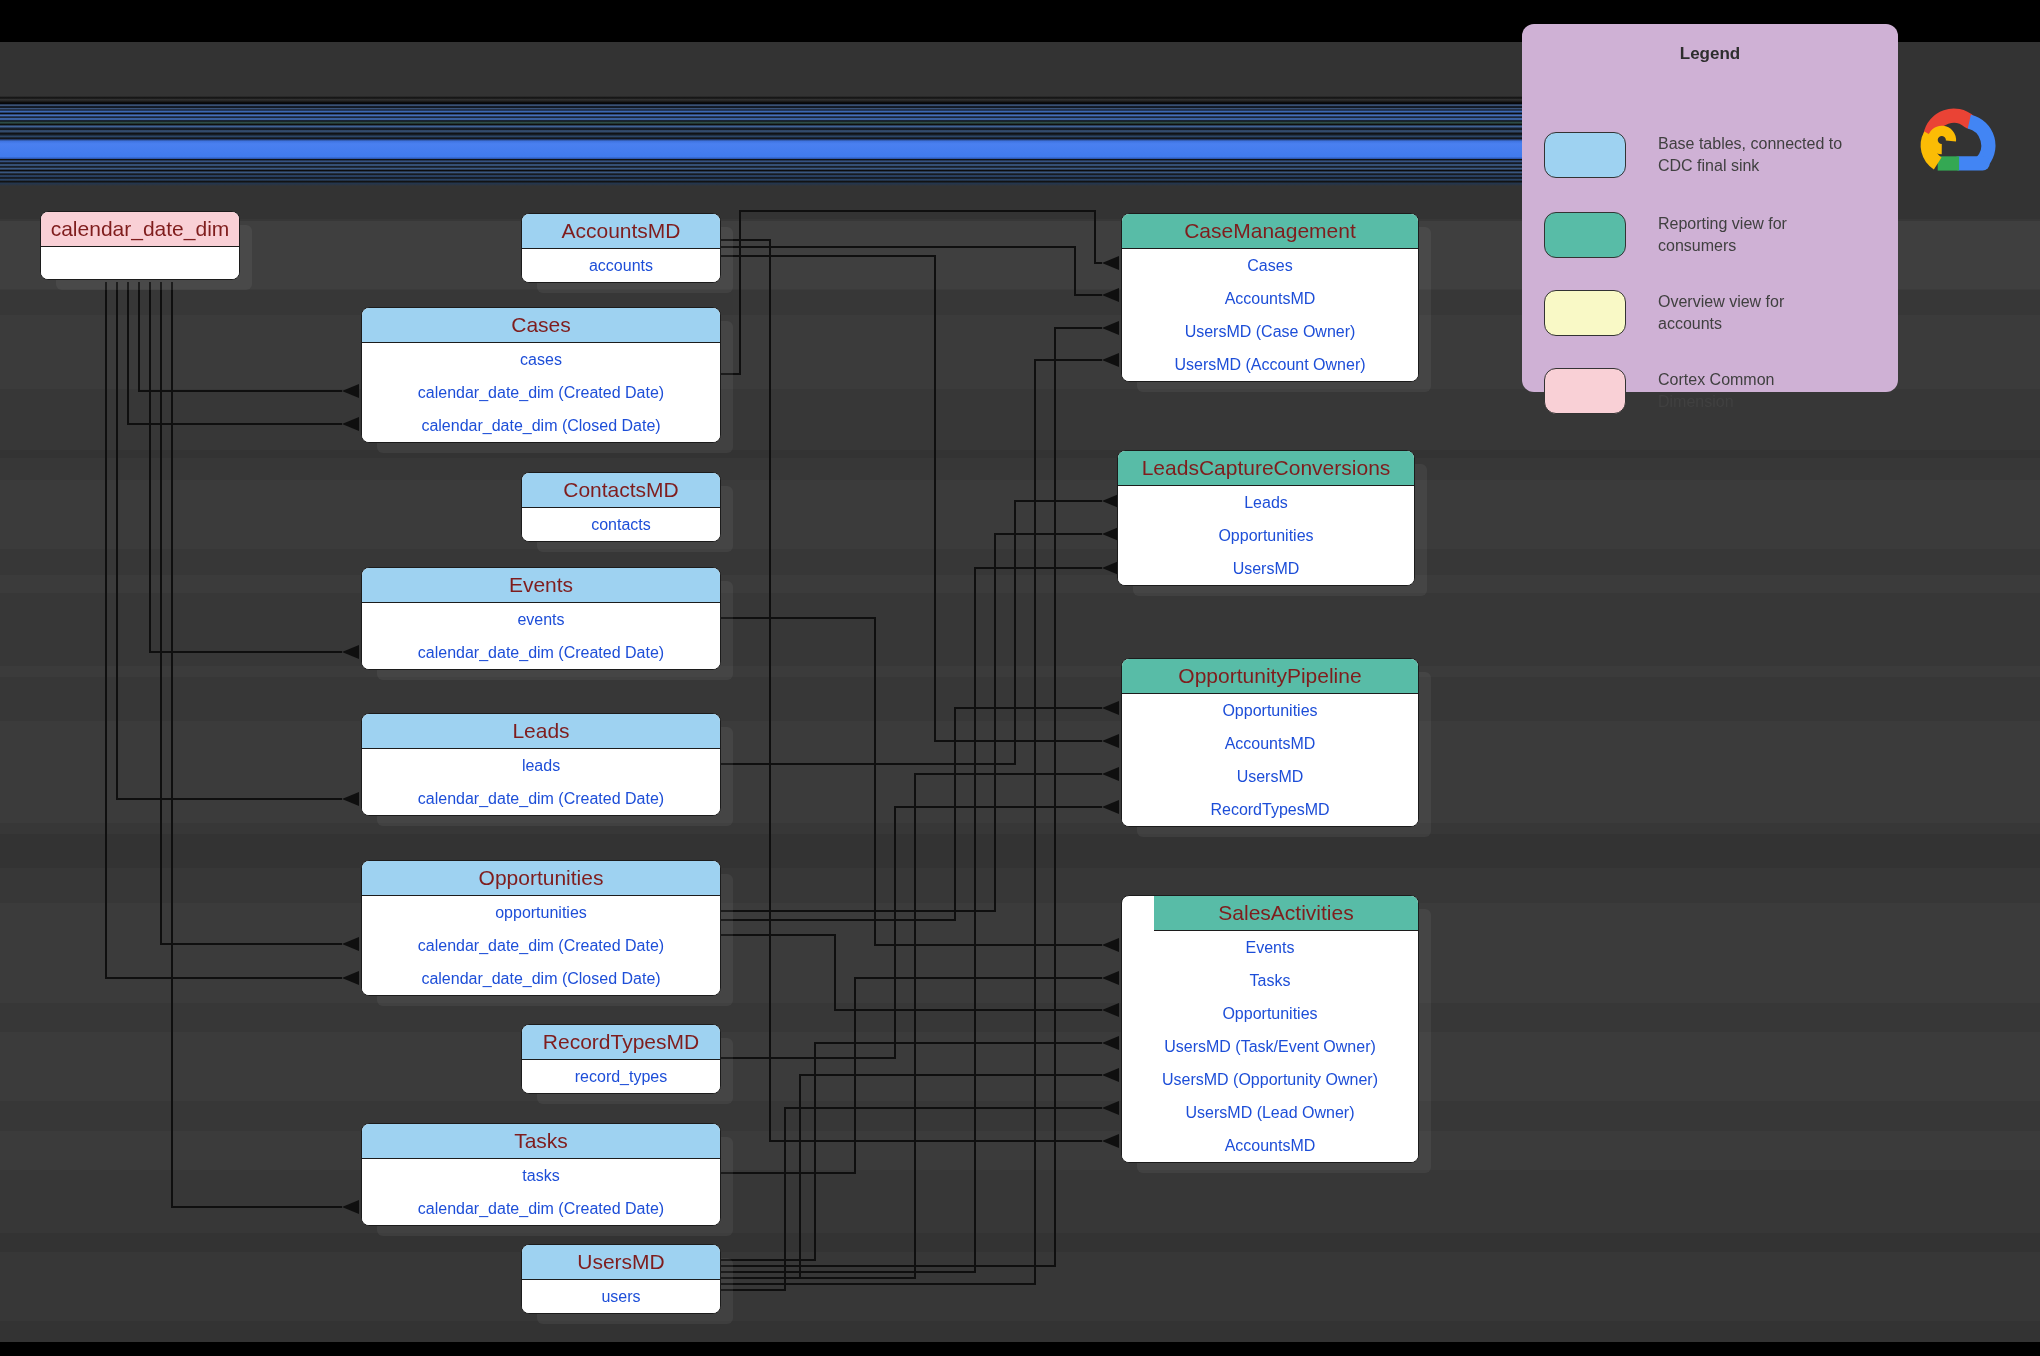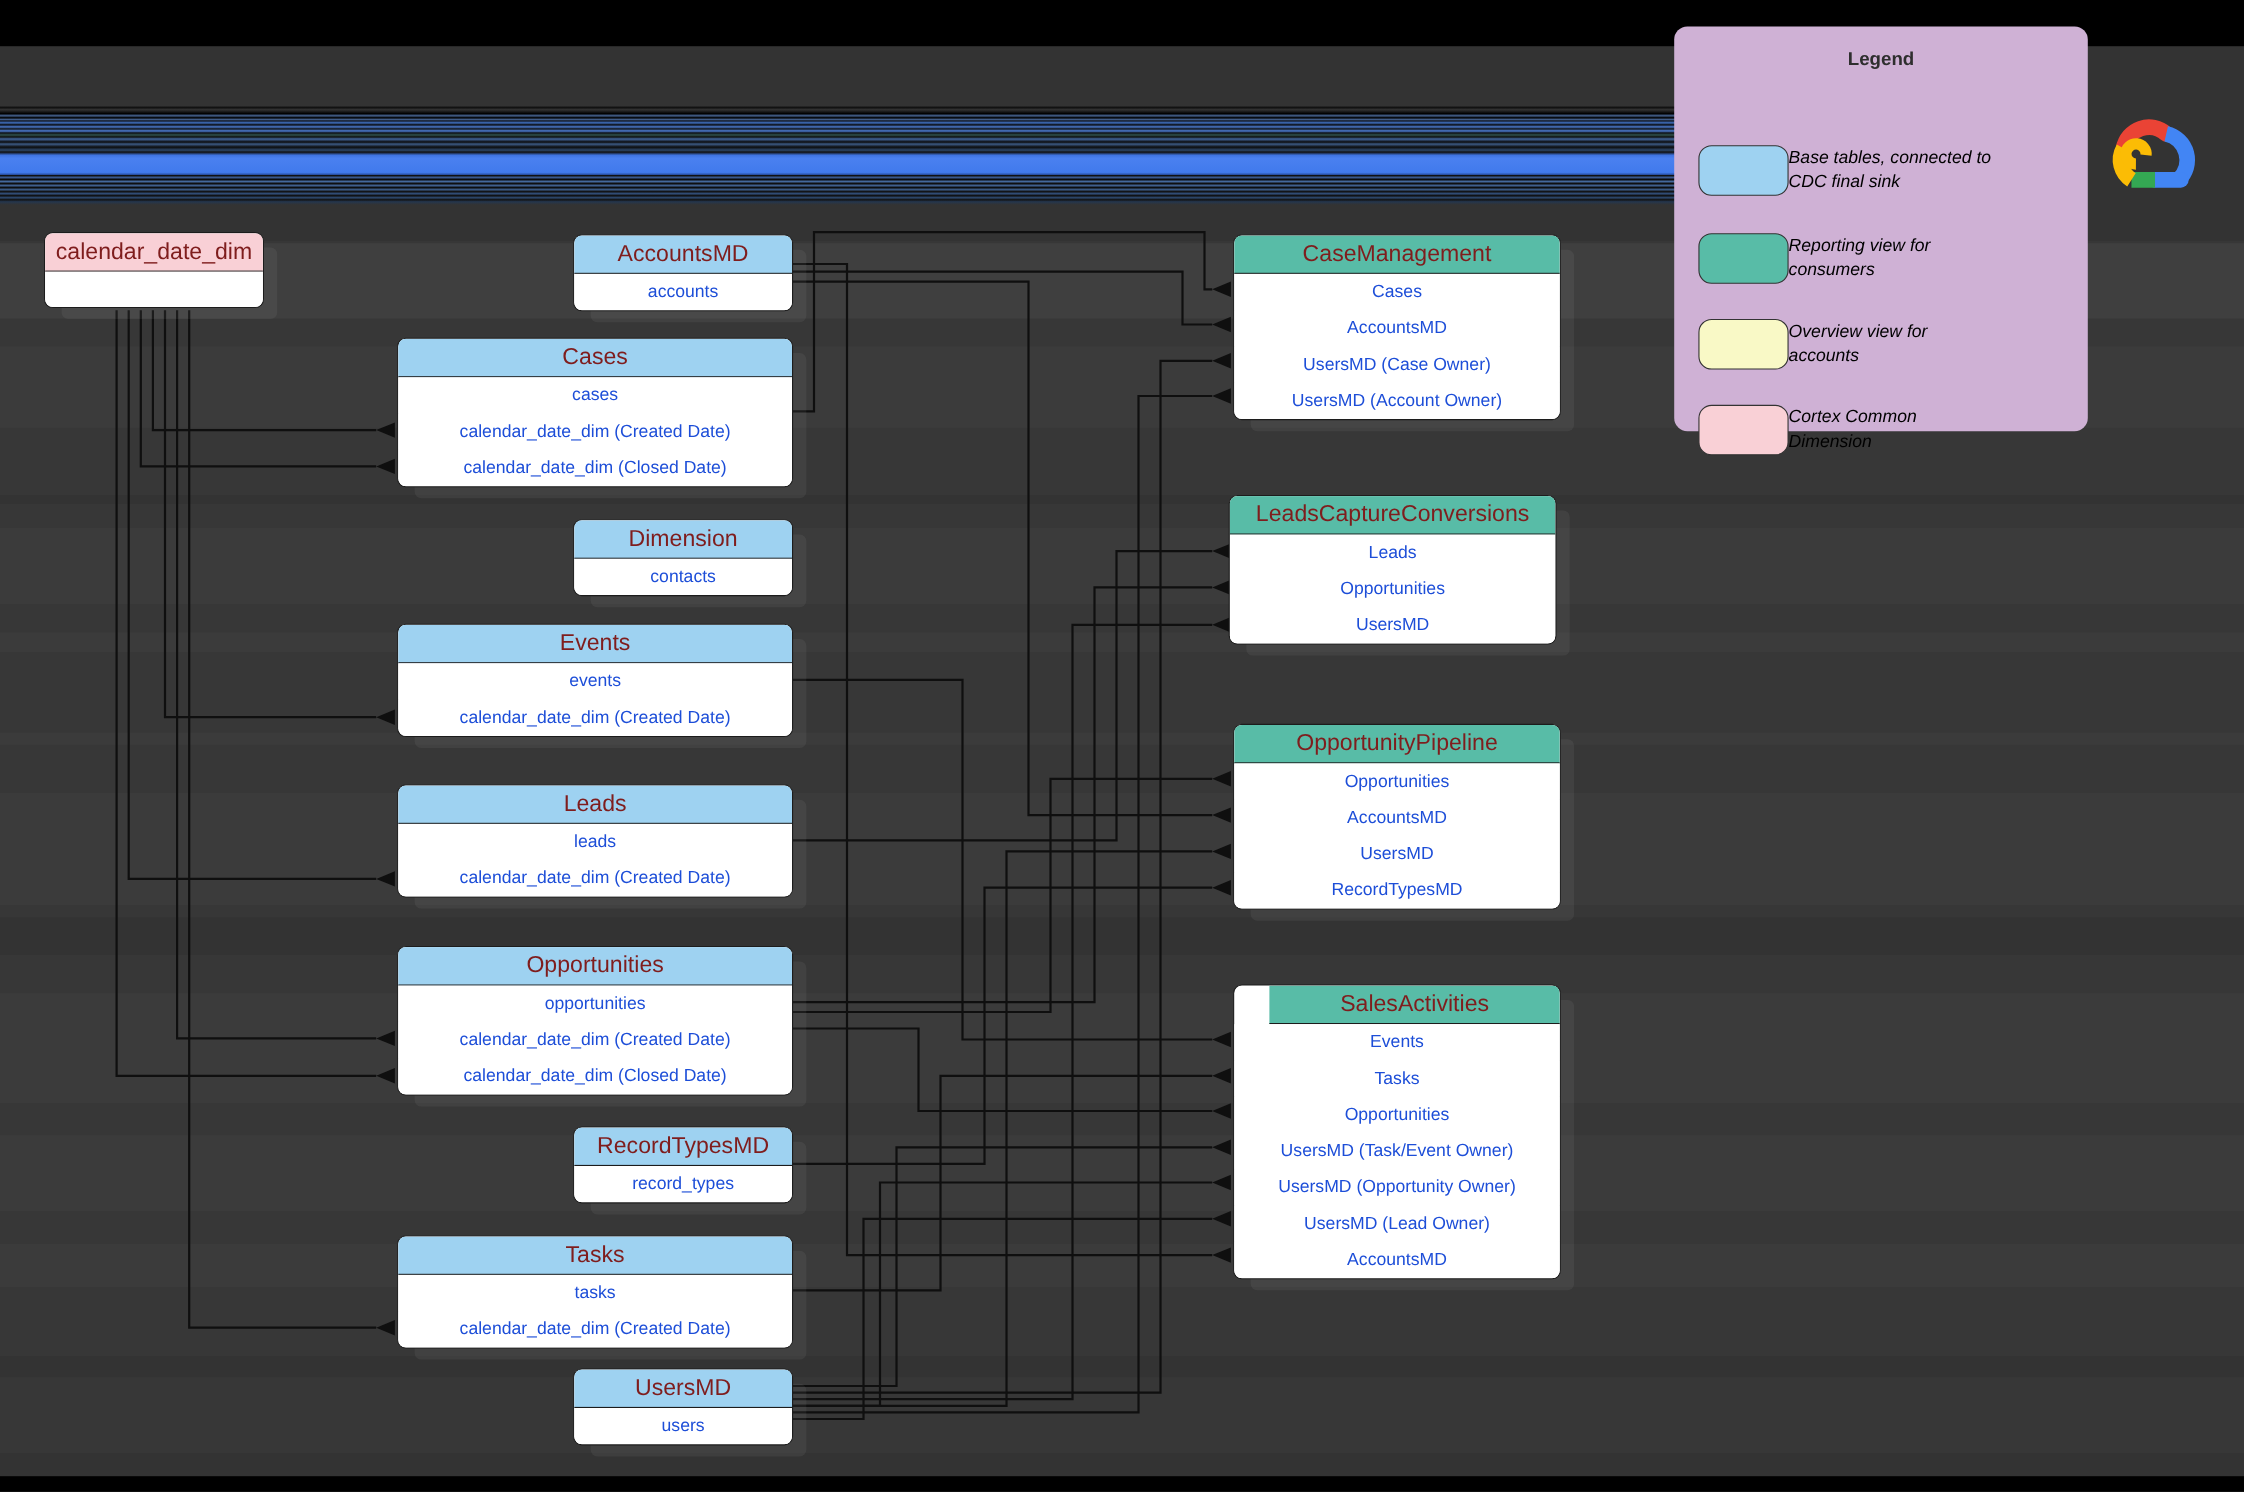--- a/index.html
+++ b/index.html
@@ -55,21 +55,21 @@
   .legend-title{
     text-align:center;font-weight:bold;font-size:17px;
     padding-top:20px;color:#2e2e2e;
   }
   .legend-item{position:absolute;left:22px;display:flex;align-items:center;}
   .legend-swatch{
     width:80px;height:44px;border:1.5px solid #333;border-radius:12px;
     flex:0 0 auto;
   }
   .legend-label{
-    font-size:16px;line-height:1.35;color:#000000;width:190px;font-style:italic;
+    margin-left:32px;font-size:16px;line-height:1.35;color:#404040;width:190px;
   }
   .logo{position:absolute;left:1903px;top:98px;width:102px;height:84px;z-index:5;}
 </style>
 </head>
 <body>
 
 <div id="stage">
   <div class="topbar"></div>
   <div class="stripes"></div>
   <div id="bands">
@@ -151,21 +151,21 @@
         <div class="tbl-header" style="background: rgb(158, 210, 241);">AccountsMD</div>
         <div class="tbl-row">accounts</div>
       </div>
       <div class="tbl" style="left: 361px; top: 307px; width: 358px;">
         <div class="tbl-header" style="background: rgb(158, 210, 241);">Cases</div>
         <div class="tbl-row">cases</div>
         <div class="tbl-row">calendar_date_dim (Created Date)</div>
         <div class="tbl-row">calendar_date_dim (Closed Date)</div>
       </div>
       <div class="tbl" style="left: 521px; top: 472px; width: 198px;">
-        <div class="tbl-header" style="background: rgb(158, 210, 241);">Dimension</div>
+        <div class="tbl-header" style="background: rgb(158, 210, 241);">ContactsMD</div>
         <div class="tbl-row">contacts</div>
       </div>
       <div class="tbl" style="left: 361px; top: 567px; width: 358px;">
         <div class="tbl-header" style="background: rgb(158, 210, 241);">Events</div>
         <div class="tbl-row">events</div>
         <div class="tbl-row">calendar_date_dim (Created Date)</div>
       </div>
       <div class="tbl" style="left: 361px; top: 713px; width: 358px;">
         <div class="tbl-header" style="background: rgb(158, 210, 241);">Leads</div>
         <div class="tbl-row">leads</div>

